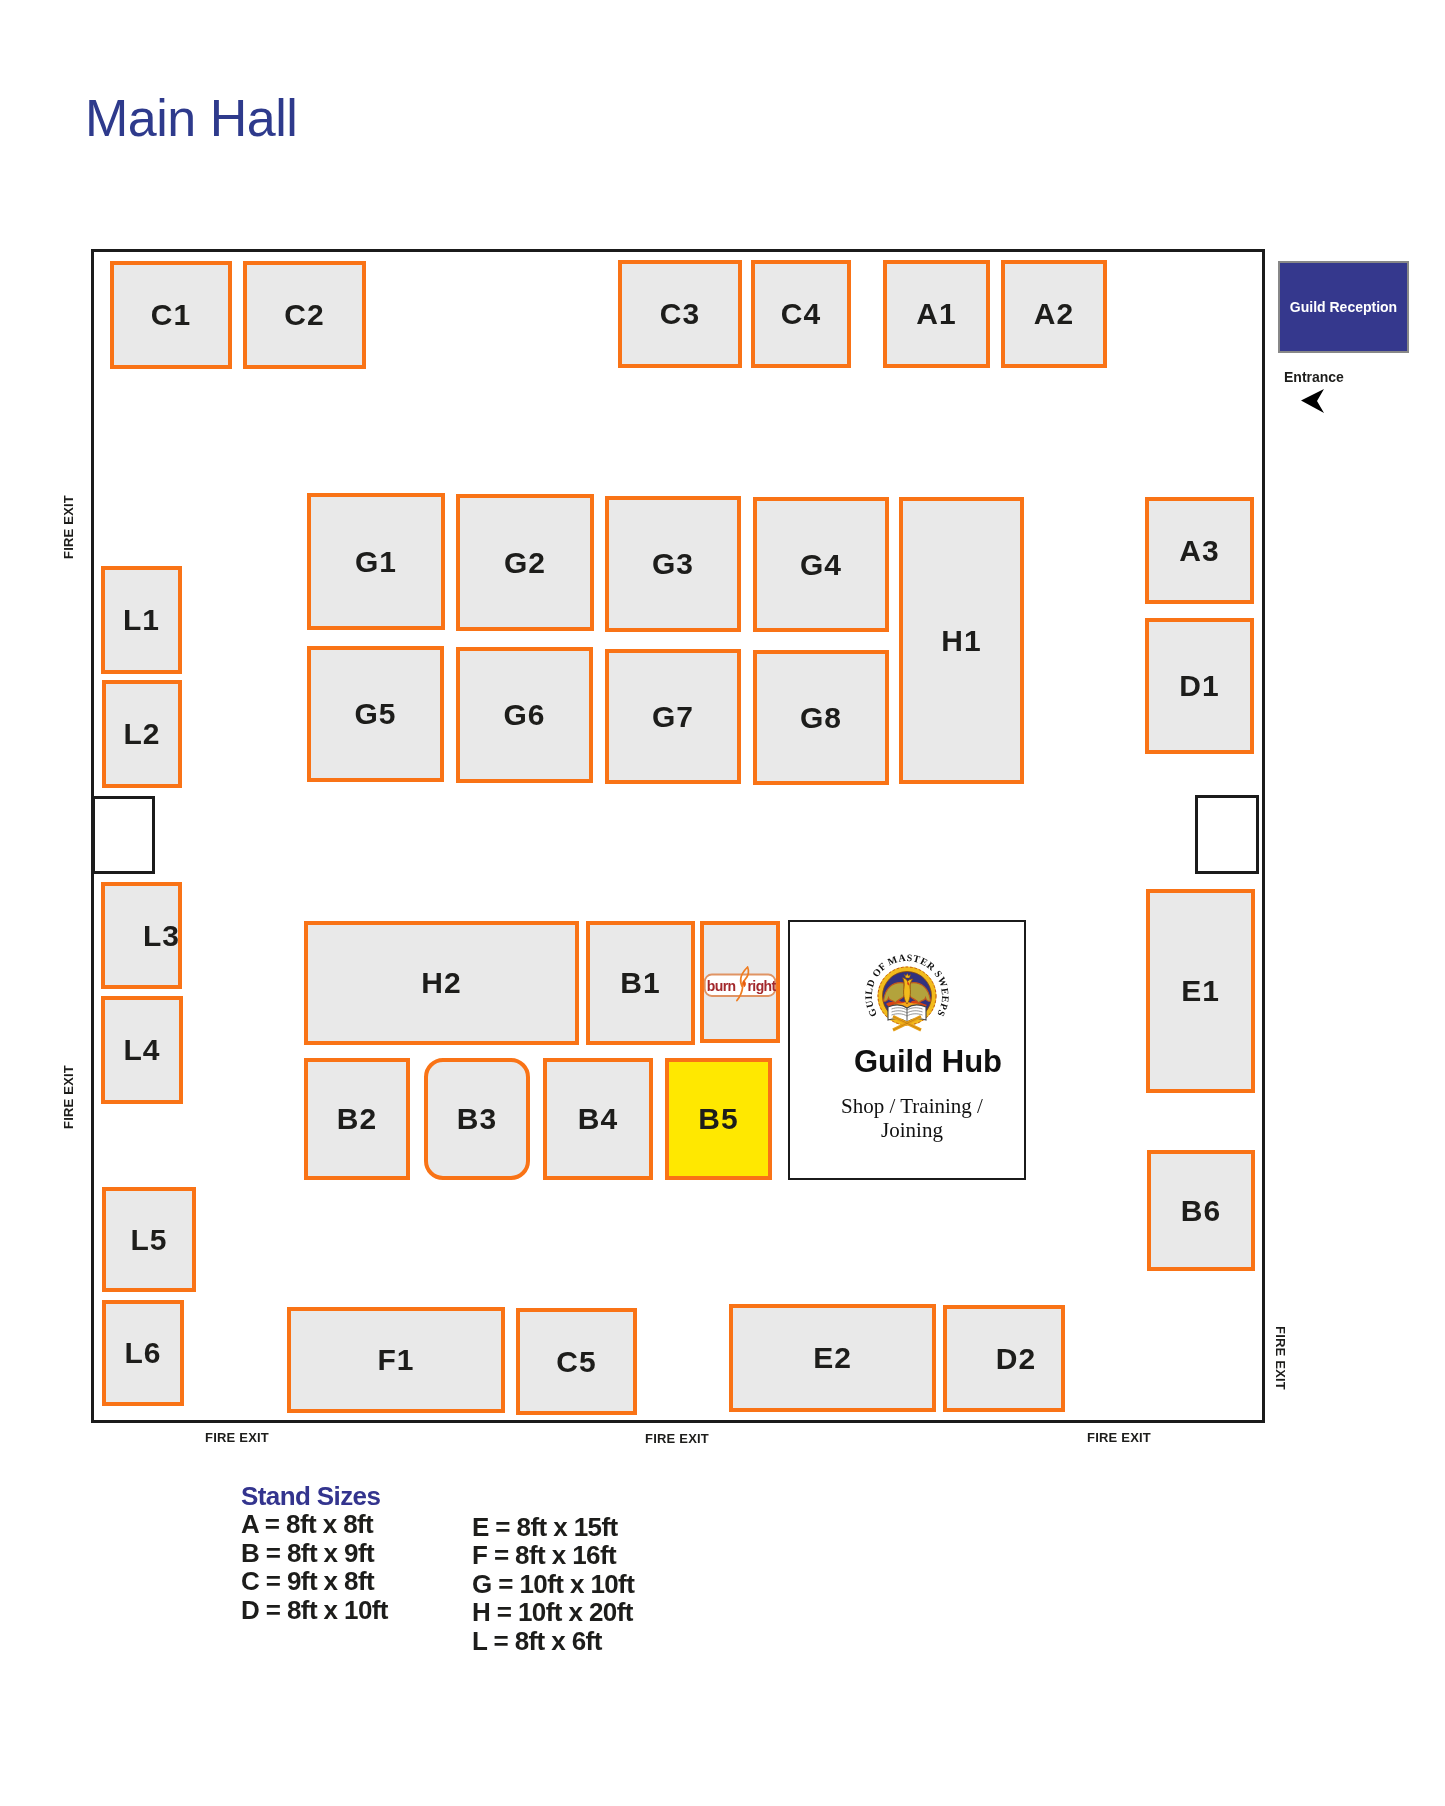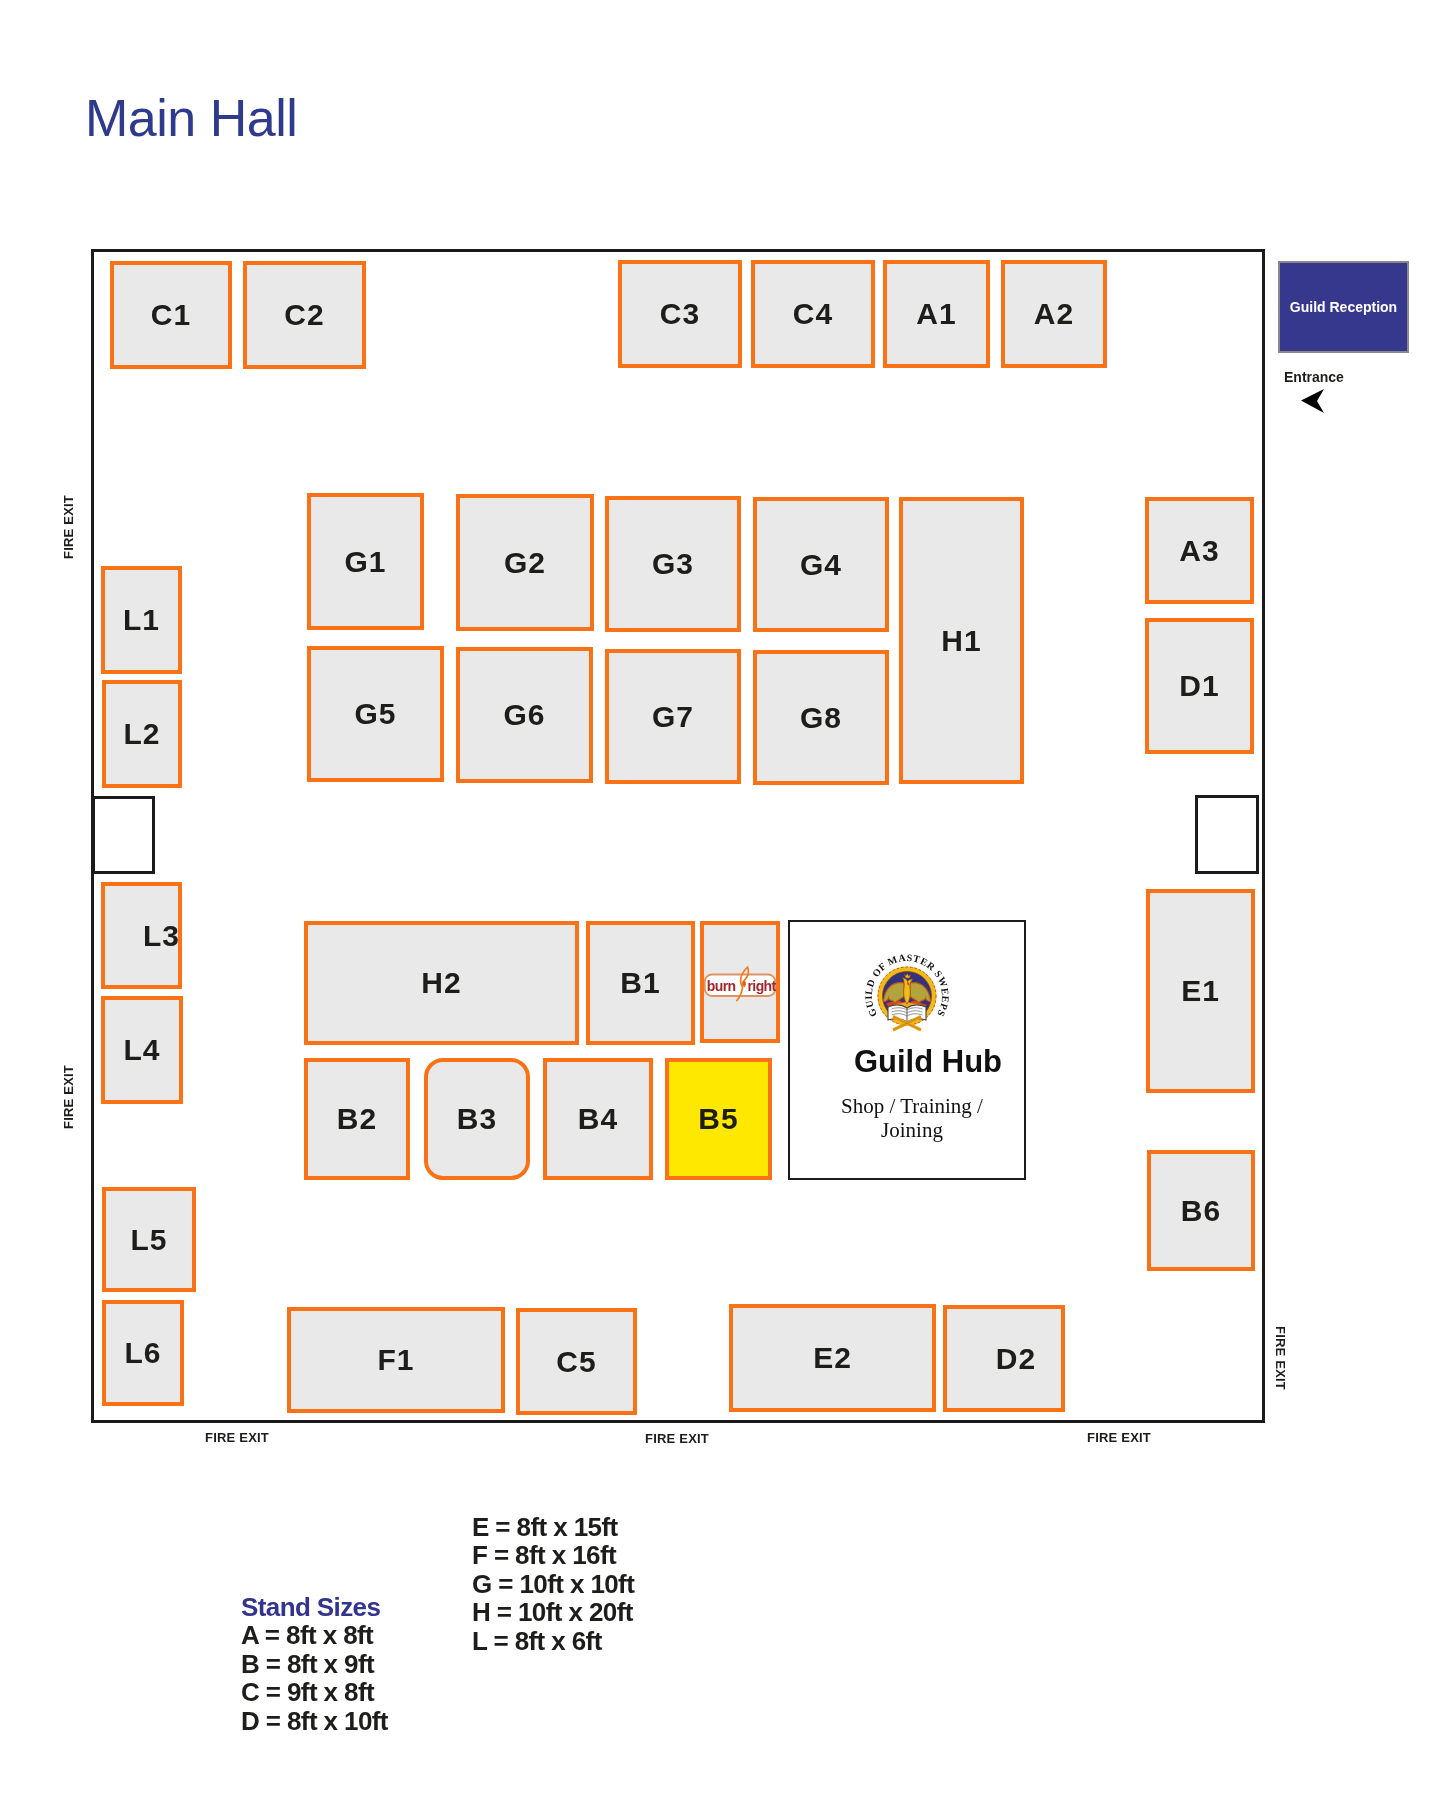--- a/index.html
+++ b/index.html
@@ -15,27 +15,27 @@
 <div style="position:absolute;left:85px;top:88px;font-size:52px;font-weight:500;color:#2e3a8c;letter-spacing:-0.5px;">Main Hall</div>
 
 <div style="position:absolute;left:91px;top:249px;width:1174px;height:1174px;box-sizing:border-box;border:3px solid #1b1b1b;"></div>
 
 <div class="stand" style="left:110px;top:261px;width:122px;height:108px;">C1</div>
 
 <div class="stand" style="left:243px;top:261px;width:123px;height:108px;">C2</div>
 
 <div class="stand" style="left:618px;top:260px;width:124px;height:108px;">C3</div>
 
-<div class="stand" style="left:751px;top:260px;width:124px;height:108px;">C4</div>
+<div class="stand" style="left:751px;top:260px;width:100px;height:108px;">C4</div>
 
 <div class="stand" style="left:883px;top:260px;width:107px;height:108px;">A1</div>
 
 <div class="stand" style="left:1001px;top:260px;width:106px;height:108px;">A2</div>
 
-<div class="stand" style="left:307px;top:493px;width:117px;height:137px;">G1</div>
+<div class="stand" style="left:307px;top:493px;width:138px;height:137px;">G1</div>
 
 <div class="stand" style="left:456px;top:494px;width:138px;height:137px;">G2</div>
 
 <div class="stand" style="left:605px;top:496px;width:136px;height:136px;">G3</div>
 
 <div class="stand" style="left:753px;top:497px;width:136px;height:135px;">G4</div>
 
 <div class="stand" style="left:899px;top:497px;width:125px;height:287px;">H1</div>
 
 <div class="stand" style="left:1145px;top:497px;width:109px;height:107px;">A3</div>
@@ -149,16 +149,16 @@
 <div class="fe" style="left:68px;top:1097px;transform:translate(-50%,-50%) rotate(-90deg);">FIRE EXIT</div>
 
 <div class="fe" style="left:1280px;top:1358px;transform:translate(-50%,-50%) rotate(90deg);">FIRE EXIT</div>
 
 <div class="fe" style="left:237px;top:1437px;transform:translate(-50%,-50%);">FIRE EXIT</div>
 
 <div class="fe" style="left:677px;top:1438px;transform:translate(-50%,-50%);">FIRE EXIT</div>
 
 <div class="fe" style="left:1119px;top:1437px;transform:translate(-50%,-50%);">FIRE EXIT</div>
 
-<div style="position:absolute;left:241px;top:1593px;font-size:26px;font-weight:bold;color:#1d1d1b;line-height:28.4px;letter-spacing:-0.6px;">
+<div style="position:absolute;left:241px;top:1482px;font-size:26px;font-weight:bold;color:#1d1d1b;line-height:28.4px;letter-spacing:-0.6px;">
 <span style="color:#33348e;">Stand Sizes</span><br>A = 8ft x 8ft<br>B = 8ft x 9ft<br>C = 9ft x 8ft<br>D = 8ft x 10ft</div>
 
 <div style="position:absolute;left:472px;top:1513px;font-size:26px;font-weight:bold;color:#1d1d1b;line-height:28.4px;letter-spacing:-0.6px;">E = 8ft x 15ft<br>F = 8ft x 16ft<br>G = 10ft x 10ft<br>H = 10ft x 20ft<br>L = 8ft x 6ft</div>
 
 </body></html>

